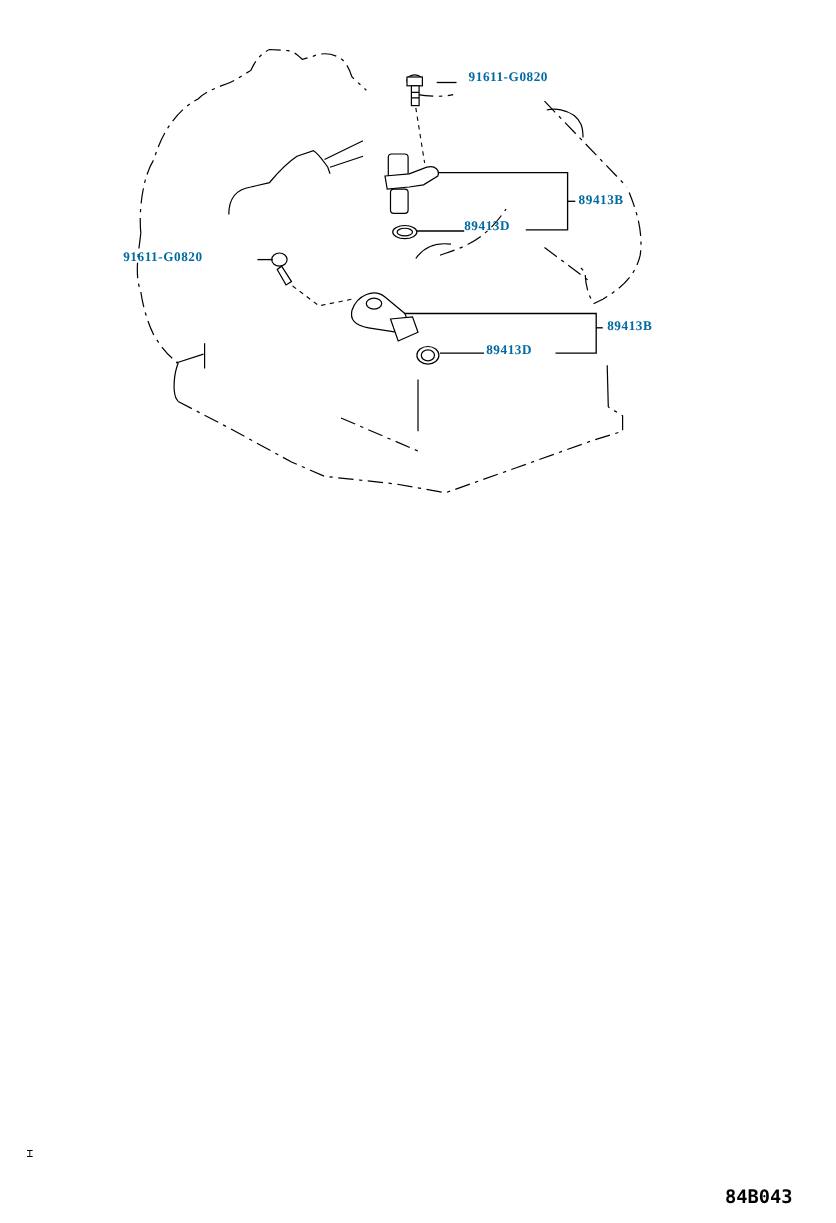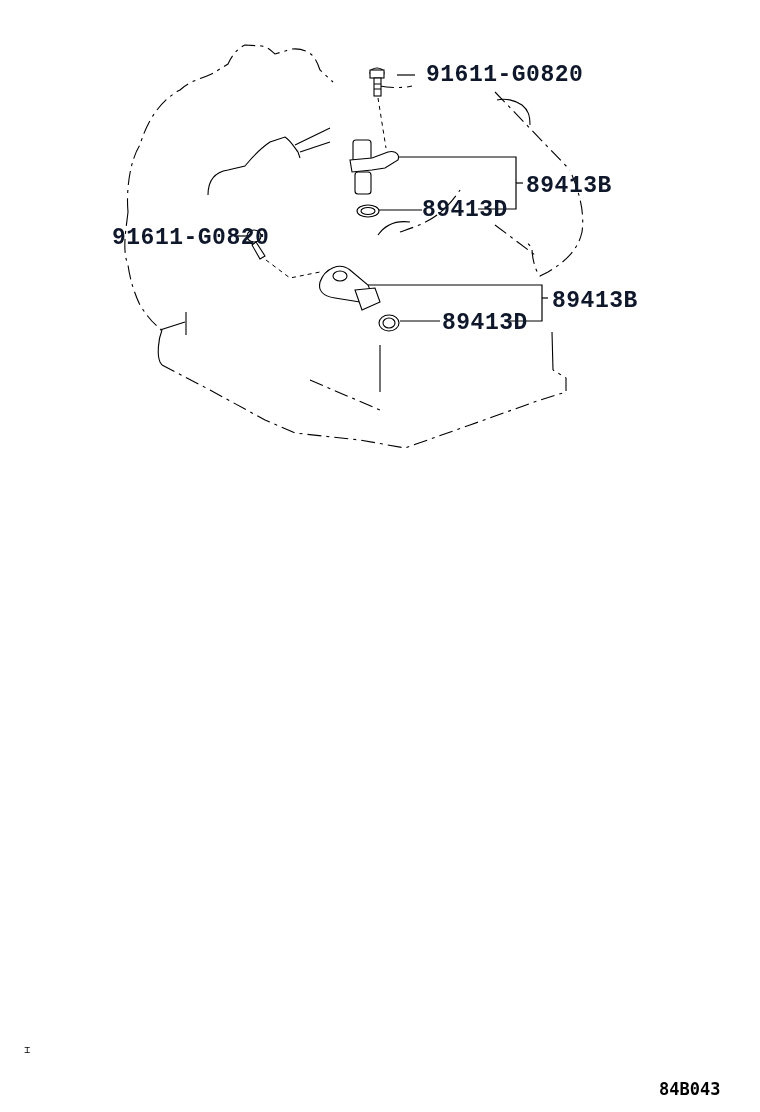--- a/index.html
+++ b/index.html
@@ -1,23 +1,23 @@
 <!DOCTYPE html>
 <html><head>
 <meta charset="utf-8">
 <style>
   html, body { margin: 0; padding: 0; background: #ffffff; }
   body { width: 760px; height: 1112px; position: relative; overflow: hidden; font-family: "DejaVu Sans Mono", "Liberation Mono", monospace; }
   #canvas { position: absolute; left: 0; top: 0; width: 760px; height: 1112px; }
   .label {
     position: absolute;
-    font-family: Liberation Mono, monospace;
+    font-family: Liberation Serif, serif;
     font-weight: bold;
-    font-size: 23px;
-    color: #0f172a;
+    font-size: 12px;
+    color: #0369a1;
     letter-spacing: 0.5px;
     line-height: 1;
     white-space: nowrap;
     cursor: pointer;
   }
   .code {
     position: absolute;
     font-family: "DejaVu Sans Mono", "Liberation Mono", monospace;
     font-weight: bold;
     font-size: 17px;

